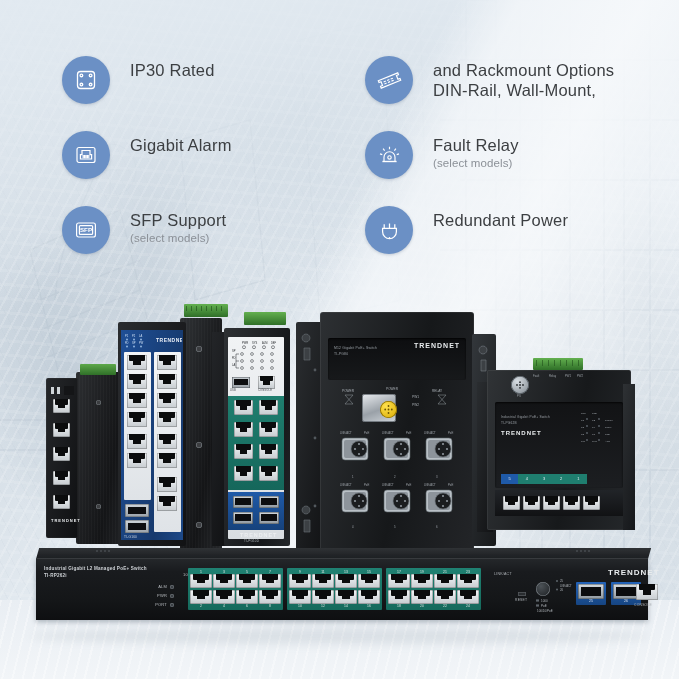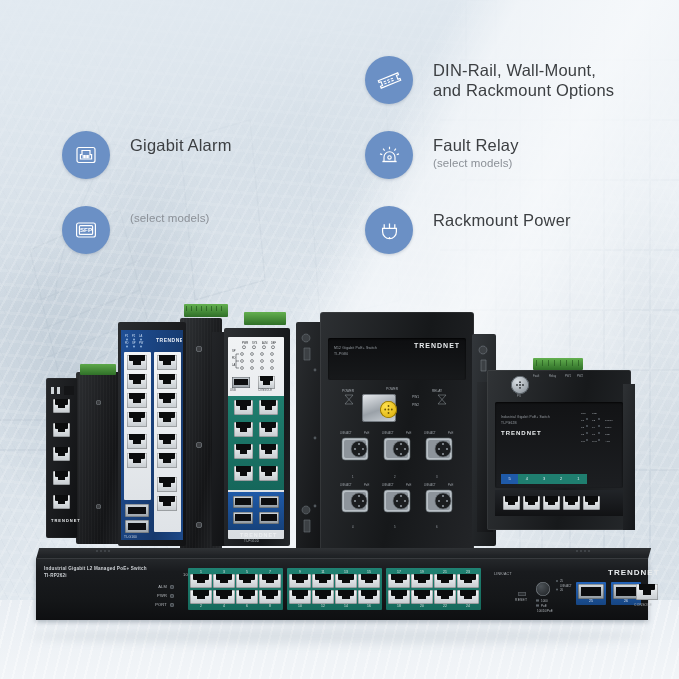--- a/index.html
+++ b/index.html
@@ -92,20 +92,34 @@
       <path d="M84 170 H136 M110 144 V196"></path>
     </g>
   </svg>
 
   <div class="bg-tex"></div>
   <div class="bg-top-fade"></div>
   <div class="bg-wedge"></div>
   <div class="bg-bottom"></div>
   <div class="bg-bottom-tex"></div>
 
+  <div class="feat" style="left:62px;top:56px;">
+    <div class="ficon">
+      <svg width="26" height="26" viewBox="0 0 26 26" fill="none" stroke="#fff" stroke-width="1.3">
+        <rect x="4.5" y="4.5" width="17" height="17" rx="3"></rect>
+        <circle cx="8.4" cy="8.4" r="1.35"></circle>
+          <circle cx="17.6" cy="8.4" r="1.35"></circle>
+        <circle cx="8.4" cy="17.6" r="1.35"></circle>
+          <circle cx="17.6" cy="17.6" r="1.35"></circle>
+      </svg>
+    </div>
+    <div class="ftext">
+      <div class="ftitle">IP30 Rated</div>
+    </div>
+  </div>
 
   <div class="feat" style="left:62px;top:131px;">
     <div class="ficon">
       <svg width="26" height="26" viewBox="0 0 26 26" fill="none" stroke="#fff" stroke-width="1.2">
         <rect x="4" y="5.5" width="18" height="15" rx="2"></rect>
         <path d="M9 8.5 h8 v4.2 h1.6 v4.3 h-11.2 v-4.3 h1.6 z"></path>
         <path d="M10.2 13 v3.2 M11.6 13 v3.2 M13 13 v3.2 M14.4 13 v3.2 M15.8 13 v3.2"></path>
       </svg>
     </div>
     <div class="ftext">
@@ -115,36 +129,37 @@
 
   <div class="feat" style="left:62px;top:206px;">
     <div class="ficon">
       <svg width="26" height="26" viewBox="0 0 26 26" fill="none" stroke="#fff" stroke-width="1.2">
         <rect x="3.6" y="6" width="18.8" height="14" rx="2"></rect>
         <rect x="6.4" y="8.6" width="13.2" height="8.8" rx="1"></rect>
         <text x="13" y="15.2" font-family="Liberation Sans, sans-serif" font-size="6.2" font-weight="bold" fill="#fff" stroke="none" text-anchor="middle">SFP</text>
       </svg>
     </div>
     <div class="ftext">
+      <div class="ftitle">SFP Support</div>
       <div class="fsub">(select models)</div>
     </div>
   </div>
 
   <div class="feat" style="left:365px;top:56px;">
     <div class="ficon">
       <svg width="27" height="27" viewBox="0 0 27 27" fill="none" stroke="#fff" stroke-width="1.15">
         <g transform="rotate(-22 13.5 13.5)">
           <path d="M3 9.5 h21 v2 h-2.2 v4 h2.2 v2 h-21 v-2 h2.2 v-4 h-2.2 z"></path>
           <path d="M7.5 12.6 h2.4 M11.3 12.6 h2.4 M15.1 12.6 h2.4 M7.5 14.8 h2.4 M11.3 14.8 h2.4 M15.1 14.8 h2.4"></path>
         </g>
       </svg>
     </div>
     <div class="ftext">
+      <div class="ftitle">and Rackmount Options</div>
       <div class="ftitle">DIN-Rail, Wall-Mount,</div>
-      <div class="ftitle">and Rackmount Options</div>
     </div>
   </div>
 
   <div class="feat" style="left:365px;top:131px;">
     <div class="ficon">
       <svg width="27" height="27" viewBox="0 0 27 27" fill="none" stroke="#fff" stroke-width="1.15">
         <path d="M8 19.5 v-4.3 a5.5 5.5 0 0 1 11 0 v4.3 z"></path>
         <path d="M6.4 19.5 h14.2" stroke-width="1.4"></path>
         <circle cx="13.5" cy="15.4" r="1.7"></circle>
         <path d="M13.5 7.2 v-2.4 M8.6 8.6 l-1.5-1.9 M18.4 8.6 l1.5-1.9 M6.3 12.6 l-2.3-.7 M20.7 12.6 l2.3-.7"></path>
@@ -158,21 +173,21 @@
 
   <div class="feat" style="left:365px;top:206px;">
     <div class="ficon">
       <svg width="27" height="27" viewBox="0 0 27 27" fill="none" stroke="#fff" stroke-width="1.25">
         <path d="M8.2 7.2 v4.1 M13.5 6.4 v4.9 M18.8 7.2 v4.1"></path>
         <path d="M6.6 11.4 h13.8 v3.4 a6.9 6.9 0 0 1 -13.8 0 z"></path>
         <path d="M13.5 21.7 v-1.6"></path>
       </svg>
     </div>
     <div class="ftext">
-      <div class="ftitle">Rackmount Power</div>
+      <div class="ftitle">Redundant Power</div>
     </div>
   </div>
 
   <div class="shadow" style="left:30px;top:628px;width:620px;height:16px;opacity:.5;"></div>
 
   <div class="dev" style="left:46px;top:378px;width:78px;height:168px;">
     <div style="position:absolute;left:30px;top:-6px;width:46px;height:172px;background:linear-gradient(100deg,#2c2e31,#141517 70%,#202225);border-radius:2px;"></div>
     <div style="position:absolute;left:30px;top:-6px;width:46px;height:172px;opacity:.35;
          background-image:repeating-linear-gradient(90deg,rgba(255,255,255,.07) 0 1px,transparent 1px 3px);"></div>
     <div style="position:absolute;left:50px;top:22px;width:5px;height:5px;border-radius:50%;background:#3c3e41;box-shadow:inset 0 0 0 .6px #6d7276;"></div>

